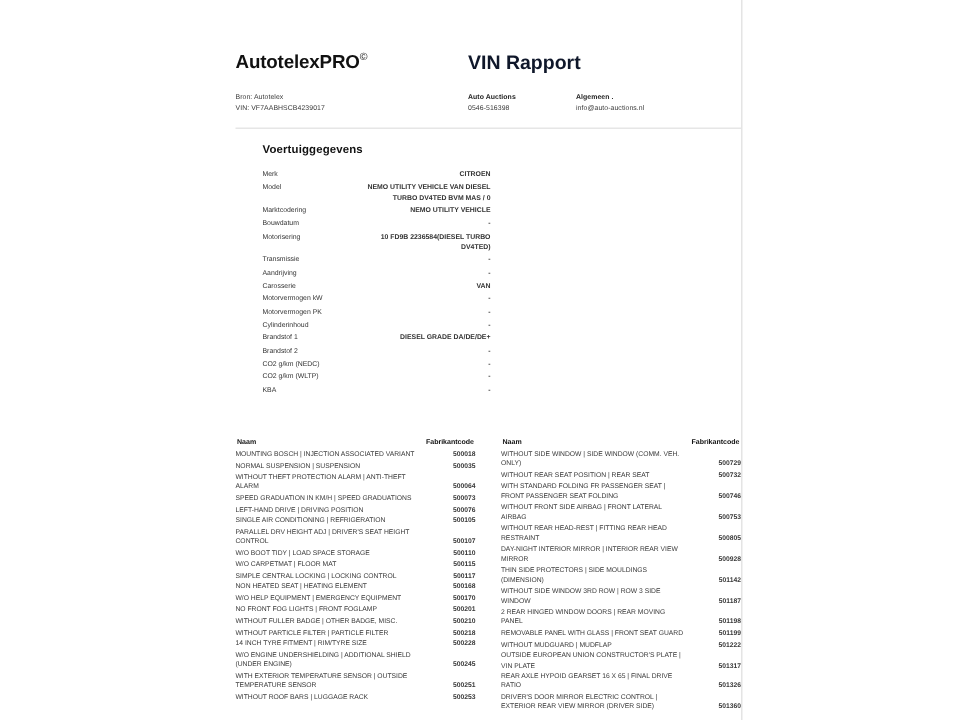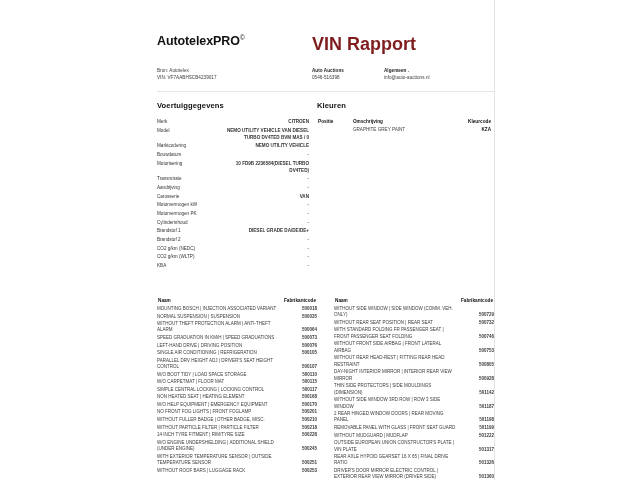--- a/index.html
+++ b/index.html
@@ -51,23 +51,23 @@
     letter-spacing: -0.1px;
     color: #111;
     white-space: nowrap;
   }
   .brand-title .sup {
     font-size: 7px;
     vertical-align: super;
     font-weight: normal;
   }
   .report-title {
-    font-size: 18px;
-    font-weight: bold;
-    color: #7f1d1d;
+    font-size: 13px;
+    font-weight: bold;
+    color: #0f172a;
     white-space: nowrap;
   }
   .meta-row {
     display: flex;
     margin-top: 13px;
   }
   .meta-block { line-height: 1.45; }
   .meta-brand { width: 155px; }
   .meta-auction { width: 72px; }
   .meta-general { width: 110px; }
@@ -90,20 +90,21 @@
     font-size: 7.6px;
     font-weight: bold;
     color: #111;
     letter-spacing: 0.1px;
   }
 
   
   .two-col {
     display: flex;
     margin-top: 9px;
+    margin-left: 18px;
   }
   .col-left { width: 160px; }
   .col-right { width: 177px; }
 
   
   .spec-table {
     width: 152px;
     margin-top: 8px;
     border-collapse: collapse;
   }
@@ -281,39 +282,20 @@
                 <td class="spec-label">CO2 g/km (WLTP)</td>
                 <td class="spec-value">-</td>
               </tr>
               <tr>
                 <td class="spec-label">KBA</td>
                 <td class="spec-value">-</td>
               </tr>
             </tbody>
         </table>
       </div>
-      <div class="col-right">
-        <div class="section-title">Kleuren</div>
-        <table class="colors-table">
-          <thead>
-            <tr>
-              <th class="col-pos">Positie</th>
-              <th class="col-desc">Omschrijving</th>
-              <th class="col-code">Kleurcode</th>
-            </tr>
-          </thead>
-          <tbody>
-              <tr>
-                <td class="col-pos"></td>
-                <td class="col-desc">GRAPHITE GREY PAINT</td>
-                <td class="col-code">KZA</td>
-              </tr>
-            </tbody>
-        </table>
-      </div>
     </div>
 
     <div class="factory-section">
       <div class="factory-cols">
         <div class="factory-col">
           <table class="fact-table">
             <thead>
               <tr>
                 <th class="fact-name">Naam</th>
                 <th class="fact-code code-h">Fabrikantcode</th>

